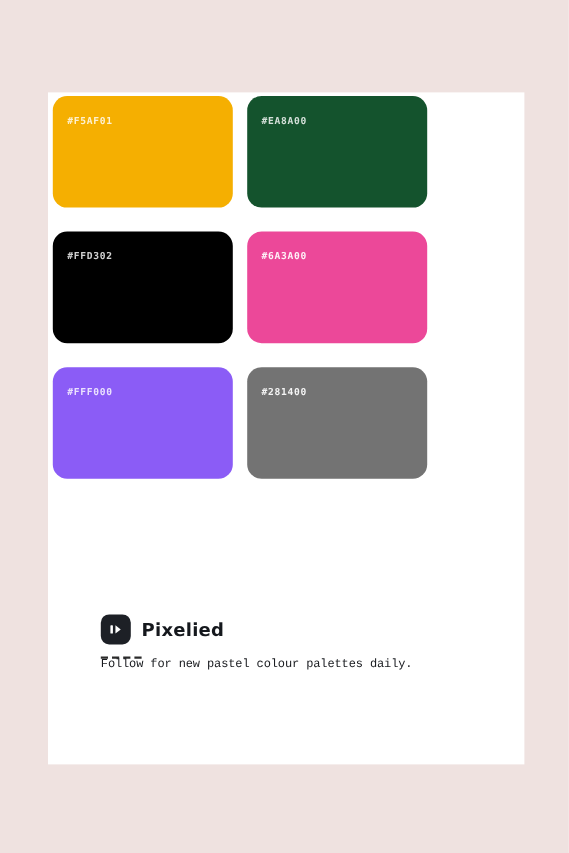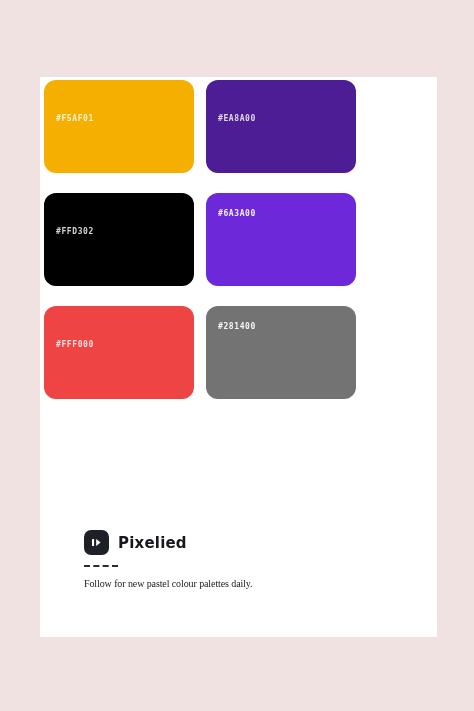--- a/index.html
+++ b/index.html
@@ -44,27 +44,27 @@
   }
   .swatch-label {
     position: absolute;
     left: 12px;
     top: 16px;
     font-family: "DejaVu Sans Mono", monospace;
     font-size: 8px;
     letter-spacing: 0.6px;
     font-weight: 700;
   }
-  .label-light { color: rgba(255,255,255,0.82); margin-top: 18px; }
+  .label-light { color: rgba(255,255,255,0.82); }
   .label-dark  { color: rgba(255,255,255,0.92); }
 
   .brand {
     position: absolute;
     left: 84px;
-    top: 530px;
+    top: 512px;
     width: 300px;
   }
   .brand-row {
     display: flex;
     align-items: center;
     gap: 9px;
   }
   .brand-logo {
     width: 25px;
     height: 25px;
@@ -82,54 +82,53 @@
     color: #15181d;
     letter-spacing: 0.2px;
   }
   .divider {
     margin-top: 10px;
     width: 34px;
     height: 0;
     border-top: 2px dashed #2b2b2b;
   }
   .tagline {
-    margin-top: 11px;
-    font-family: Liberation Serif, serif;
+    font-family: Liberation Mono, monospace;
     font-size: 10px;
     color: #17191d;
     letter-spacing: -0.1px;
     white-space: nowrap;
   }
 </style>
 </head>
 <body>
 
 <div class="page">
 
   <div class="card"></div>
 
   <div class="swatch-grid">
 
     <div class="swatch" style="background:#F5AF01">
       <span class="swatch-label label-light">#F5AF01</span>
     </div>
 
-    <div class="swatch" style="background:#4c1d95">
+    <div class="swatch" style="background:#14532d">
       <span class="swatch-label label-light">#EA8A00</span>
     </div>
 
     <div class="swatch" style="background:#000000">
       <span class="swatch-label label-light">#FFD302</span>
     </div>
 
-    <div class="swatch" style="background:#6d28d9">
+    <div class="swatch" style="background:#ec4899">
       <span class="swatch-label label-dark">#6A3A00</span>
     </div>
 
-    <div class="swatch" style="background:#ef4444">
+    <div class="swatch" style="background:#8b5cf6">
       <span class="swatch-label label-light">#FFF000</span>
     </div>
 
     <div class="swatch" style="background:#737373">
       <span class="swatch-label label-dark">#281400</span>
     </div>
 
   </div>
 
   <div class="brand">

